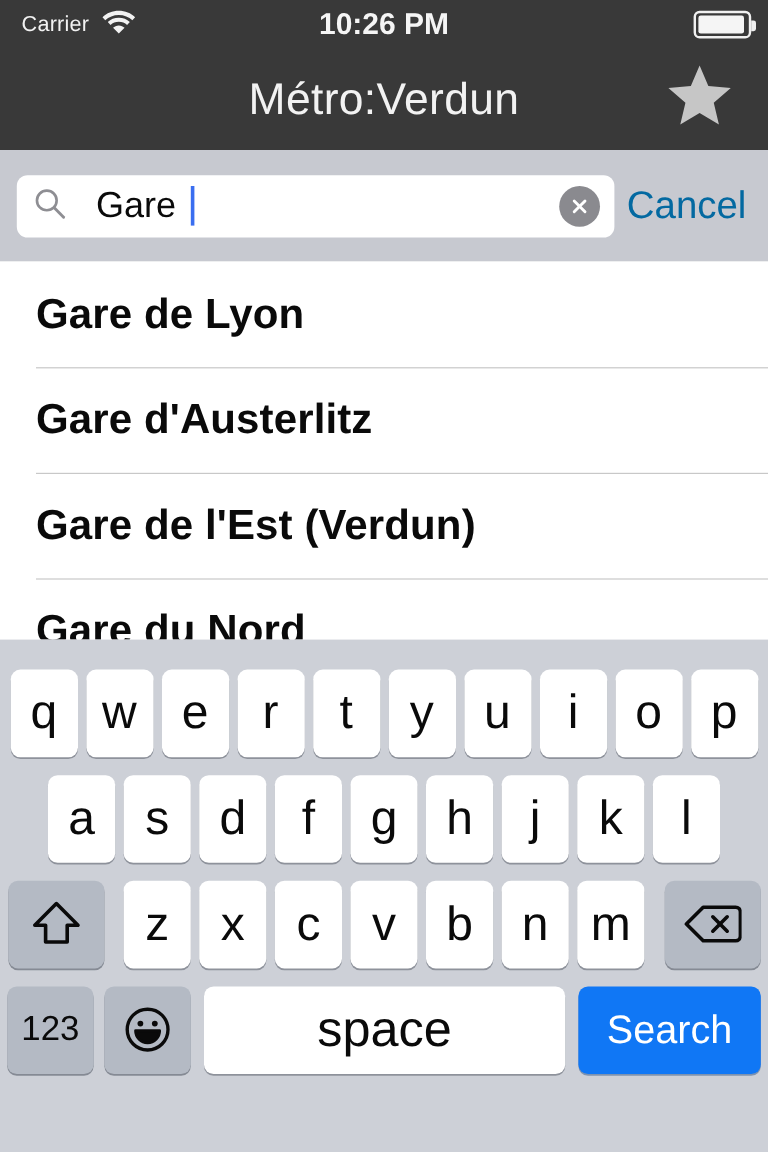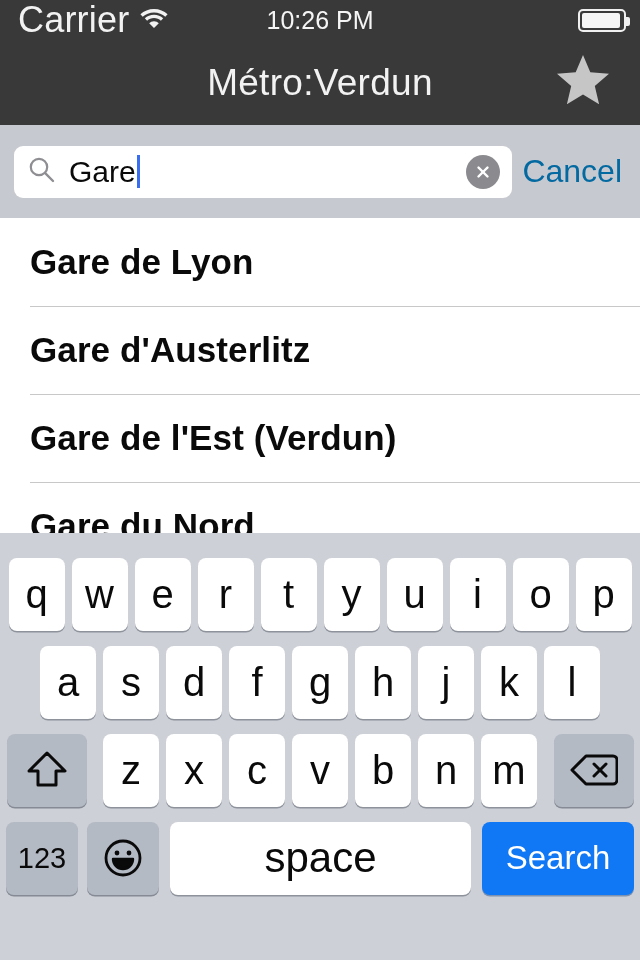--- a/index.html
+++ b/index.html
@@ -21,26 +21,26 @@
     position:absolute; top:0; left:0;
     width:640px; height:40px;
     background:#393939;
     display:flex; align-items:center;
     color:#ffffff;
   }
   .sb-left {
     position:absolute; left:18px;
     display:flex; align-items:center; gap:10px;
   }
-  .sb-carrier { font-size:36px; letter-spacing:0.2px; color:#f2f2f2; }
+  .sb-carrier { font-size:18px; letter-spacing:0.2px; color:#f2f2f2; }
   .wifi-ic { display:block; }
   .sb-time {
     position:absolute; left:0; width:640px;
     text-align:center;
-    font-size:25px; font-weight:normal; color:#f5f5f5;
+    font-size:25px; font-weight:bold; color:#f5f5f5;
   }
   .sb-right { position:absolute; right:14px; display:flex; align-items:center; }
   .batt {
     position:relative;
     width:48px; height:23px;
     border:2px solid #f0f0f0;
     border-radius:5px;
     padding:2px;
   }
   .batt::after {
@@ -78,20 +78,21 @@
     padding:0 14px;
   }
   #search-field {
     position:relative;
     flex:1;
     height:52px;
     background:#ffffff;
     border-radius:9px;
     display:flex; align-items:center;
     padding:0 14px;
+    gap:11px;
   }
   .mag-ic { flex:0 0 auto; margin-right:14px; }
   #search-value {
     font-size:30px; color:#0a0a0a;
     line-height:52px;
     white-space:nowrap;
   }
   #caret {
     width:3px; height:33px;
     background:#3a6ef0;

